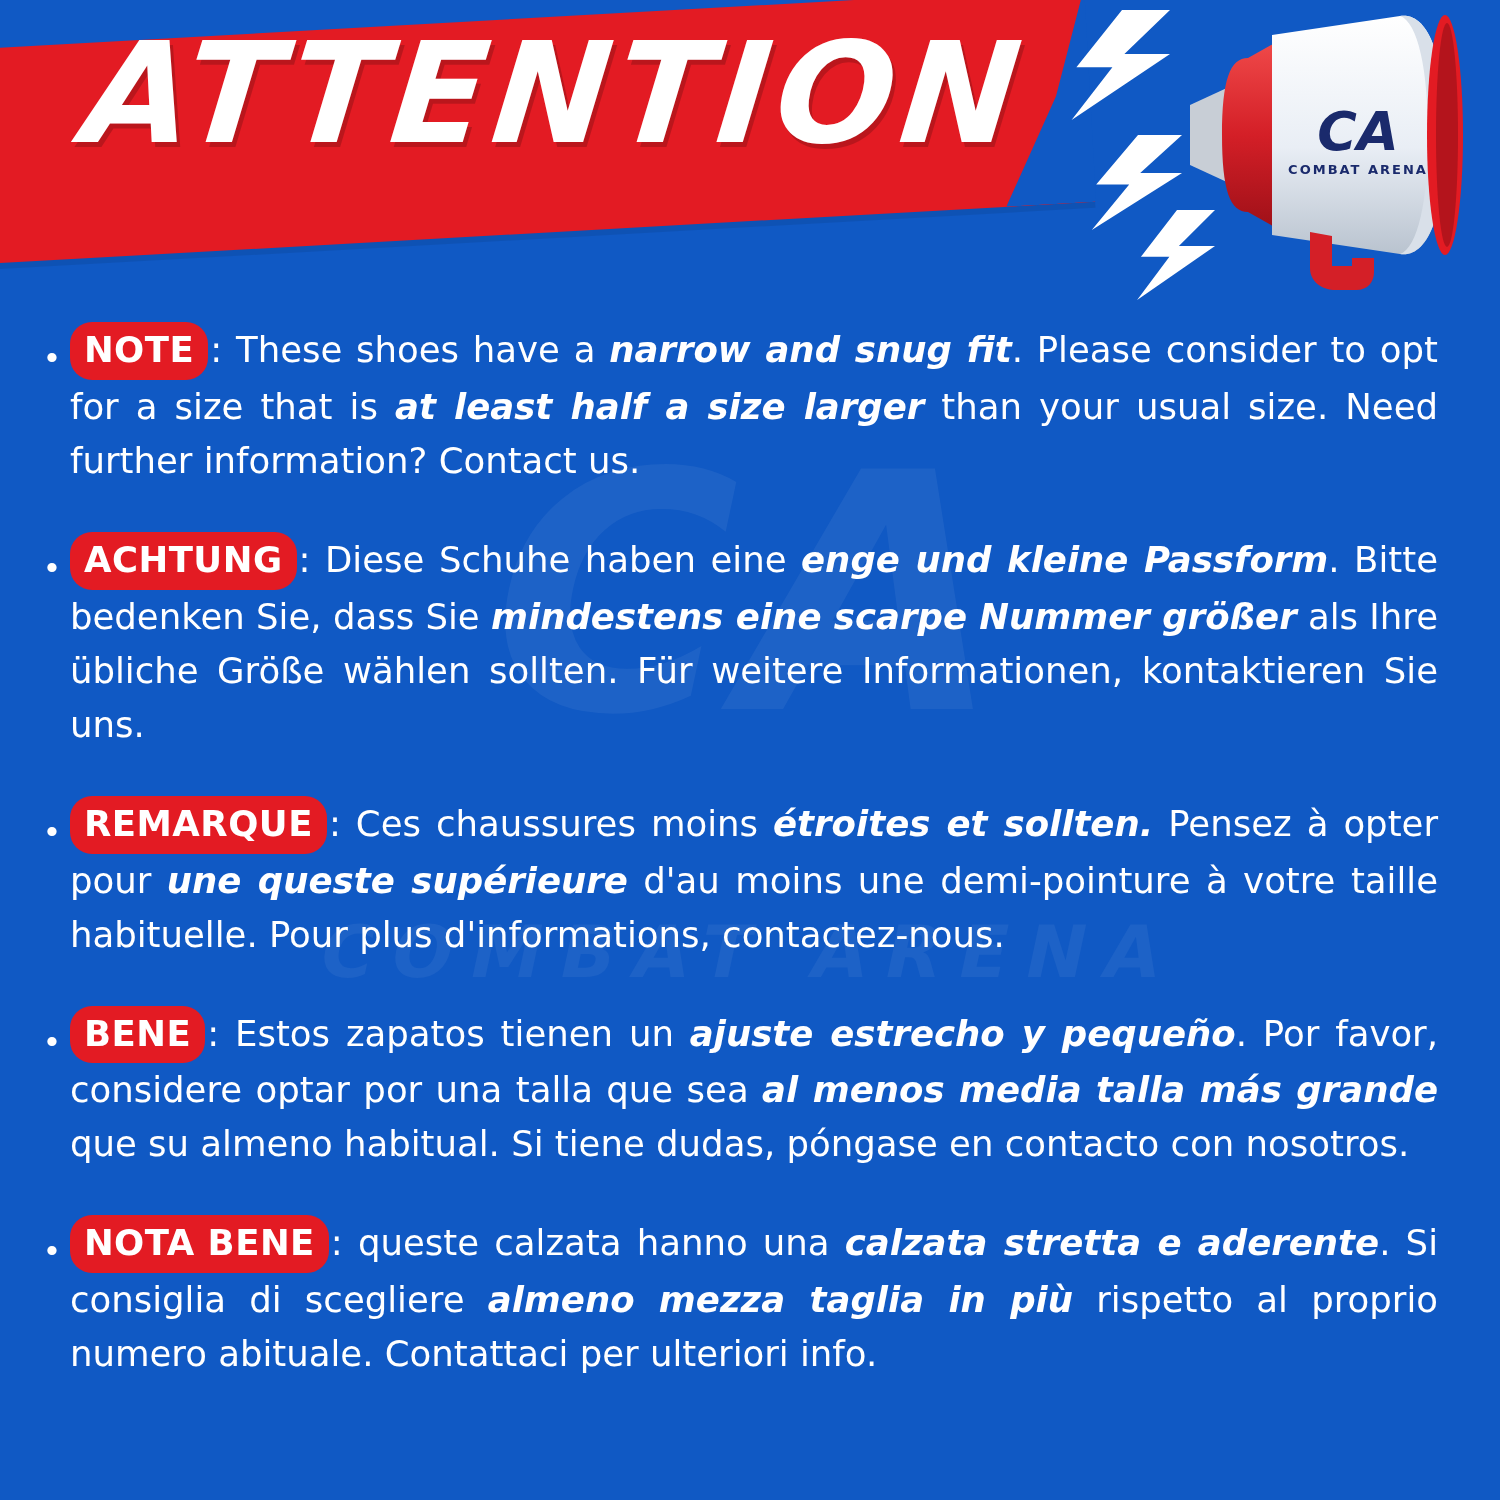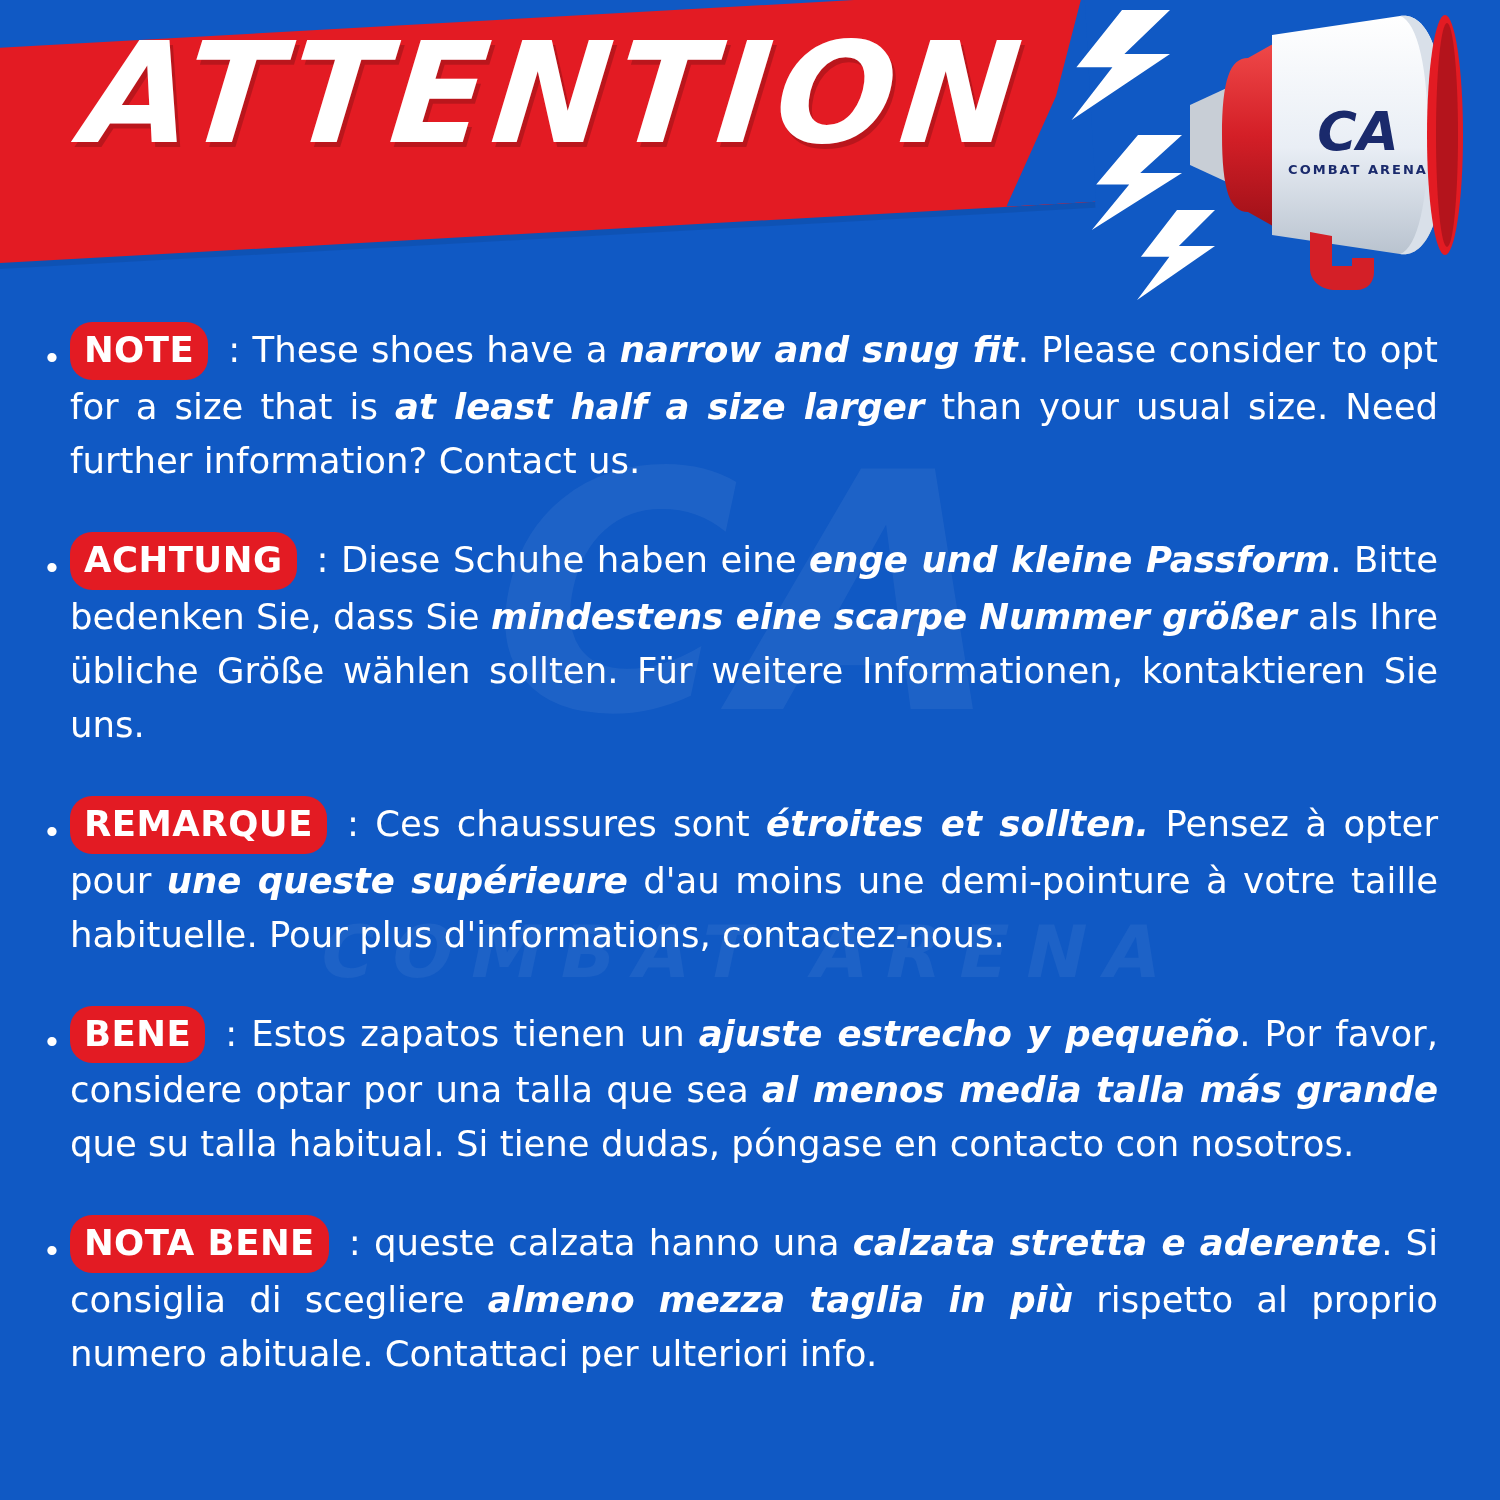--- a/index.html
+++ b/index.html
@@ -144,21 +144,21 @@
     text-align: justify;
     text-justify: inter-word;
   }
   .tag {
     display: inline-block;
     background: #e31b23;
     color: #ffffff;
     font-weight: bold;
     border-radius: 22px;
     padding: 1px 14px 3px 14px;
-    margin-right: 20px;
+    margin-right: 2px;
     letter-spacing: 0.5px;
   }
   .b { font-weight: bold; font-style: italic; }
 </style>
 </head>
 <body>
 
 <div id="watermark">
   <div class="wm-ca">CA</div>
   <div class="wm-sub">COMBAT ARENA</div>
@@ -215,28 +215,28 @@
   <div class="note-item">
     <span class="bullet">•</span>
     <div class="note-body">
       <span class="tag">ACHTUNG</span><span>:</span><span> Diese Schuhe haben eine </span><span class="b">enge und kleine Passform</span><span>. Bitte bedenken Sie, dass Sie </span><span class="b">mindestens eine scarpe Nummer größer</span><span> als Ihre übliche Größe wählen sollten. Für weitere Informationen, kontaktieren Sie uns.</span>
     </div>
   </div>
 
   <div class="note-item">
     <span class="bullet">•</span>
     <div class="note-body">
-      <span class="tag">REMARQUE</span><span>:</span><span>  Ces chaussures sont </span><span class="b">étroites et sollten.</span><span> Pensez à opter pour </span><span class="b">une queste supérieure</span><span> d'au moins une demi-pointure à votre taille habituelle. Pour plus d'informations, contactez-nous.</span>
-    </div>
-  </div>
-
-  <div class="note-item">
-    <span class="bullet">•</span>
-    <div class="note-body">
-      <span class="tag">BENE</span><span>:</span><span> Estos zapatos tienen un </span><span class="b">ajuste estrecho y pequeño</span><span>. Por favor, considere optar por una talla que sea </span><span class="b">al menos media talla más grande</span><span> que su talla habitual.  Si tiene dudas, póngase en contacto con nosotros.</span>
+      <span class="tag">REMARQUE</span><span>:</span><span>  Ces chaussures moins </span><span class="b">étroites et sollten.</span><span> Pensez à opter pour </span><span class="b">une queste supérieure</span><span> d'au moins une demi-pointure à votre taille habituelle. Pour plus d'informations, contactez-nous.</span>
+    </div>
+  </div>
+
+  <div class="note-item">
+    <span class="bullet">•</span>
+    <div class="note-body">
+      <span class="tag">BENE</span><span>:</span><span> Estos zapatos tienen un </span><span class="b">ajuste estrecho y pequeño</span><span>. Por favor, considere optar por una talla que sea </span><span class="b">al menos media talla más grande</span><span> que su almeno habitual.  Si tiene dudas, póngase en contacto con nosotros.</span>
     </div>
   </div>
 
   <div class="note-item">
     <span class="bullet">•</span>
     <div class="note-body">
       <span class="tag">NOTA BENE</span><span>:</span><span> queste calzata hanno una </span><span class="b">calzata stretta e aderente</span><span>. Si consiglia di scegliere </span><span class="b">almeno mezza taglia in più</span><span> rispetto al proprio numero abituale. Contattaci per ulteriori info.</span>
     </div>
   </div>
 </div>

